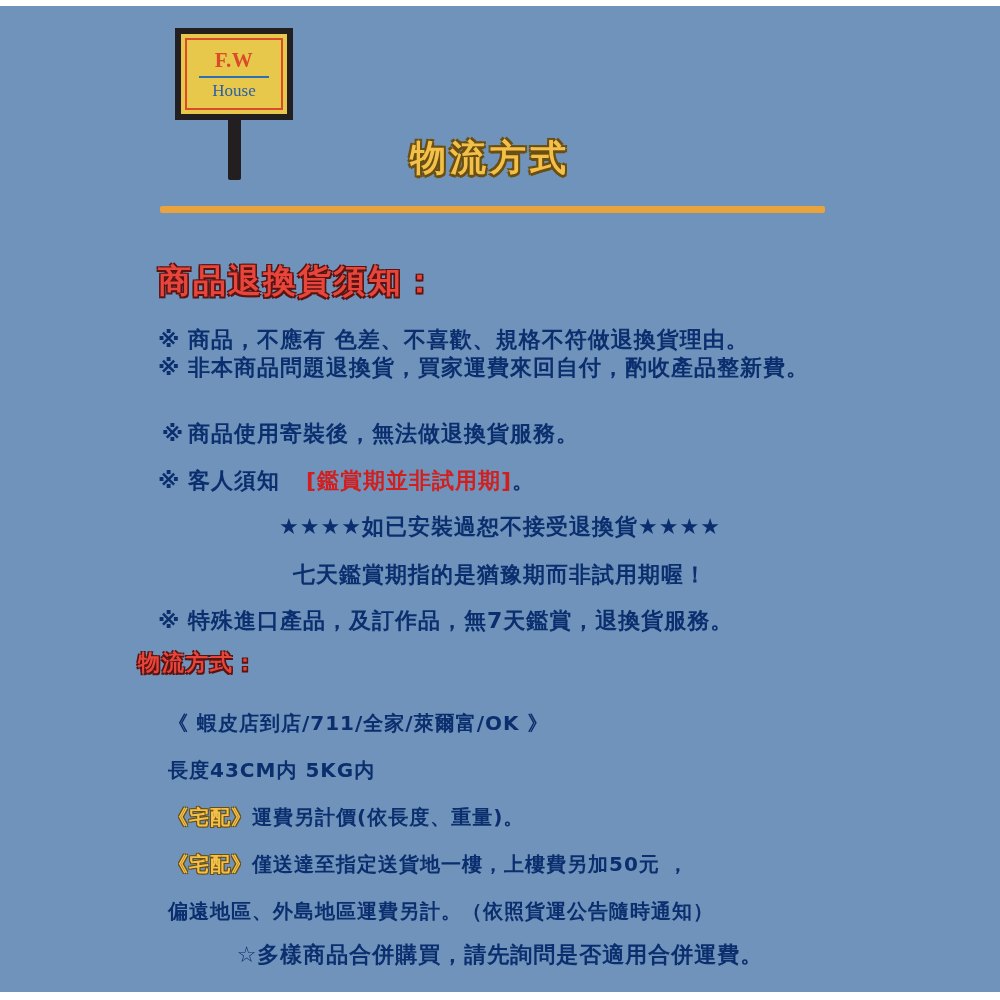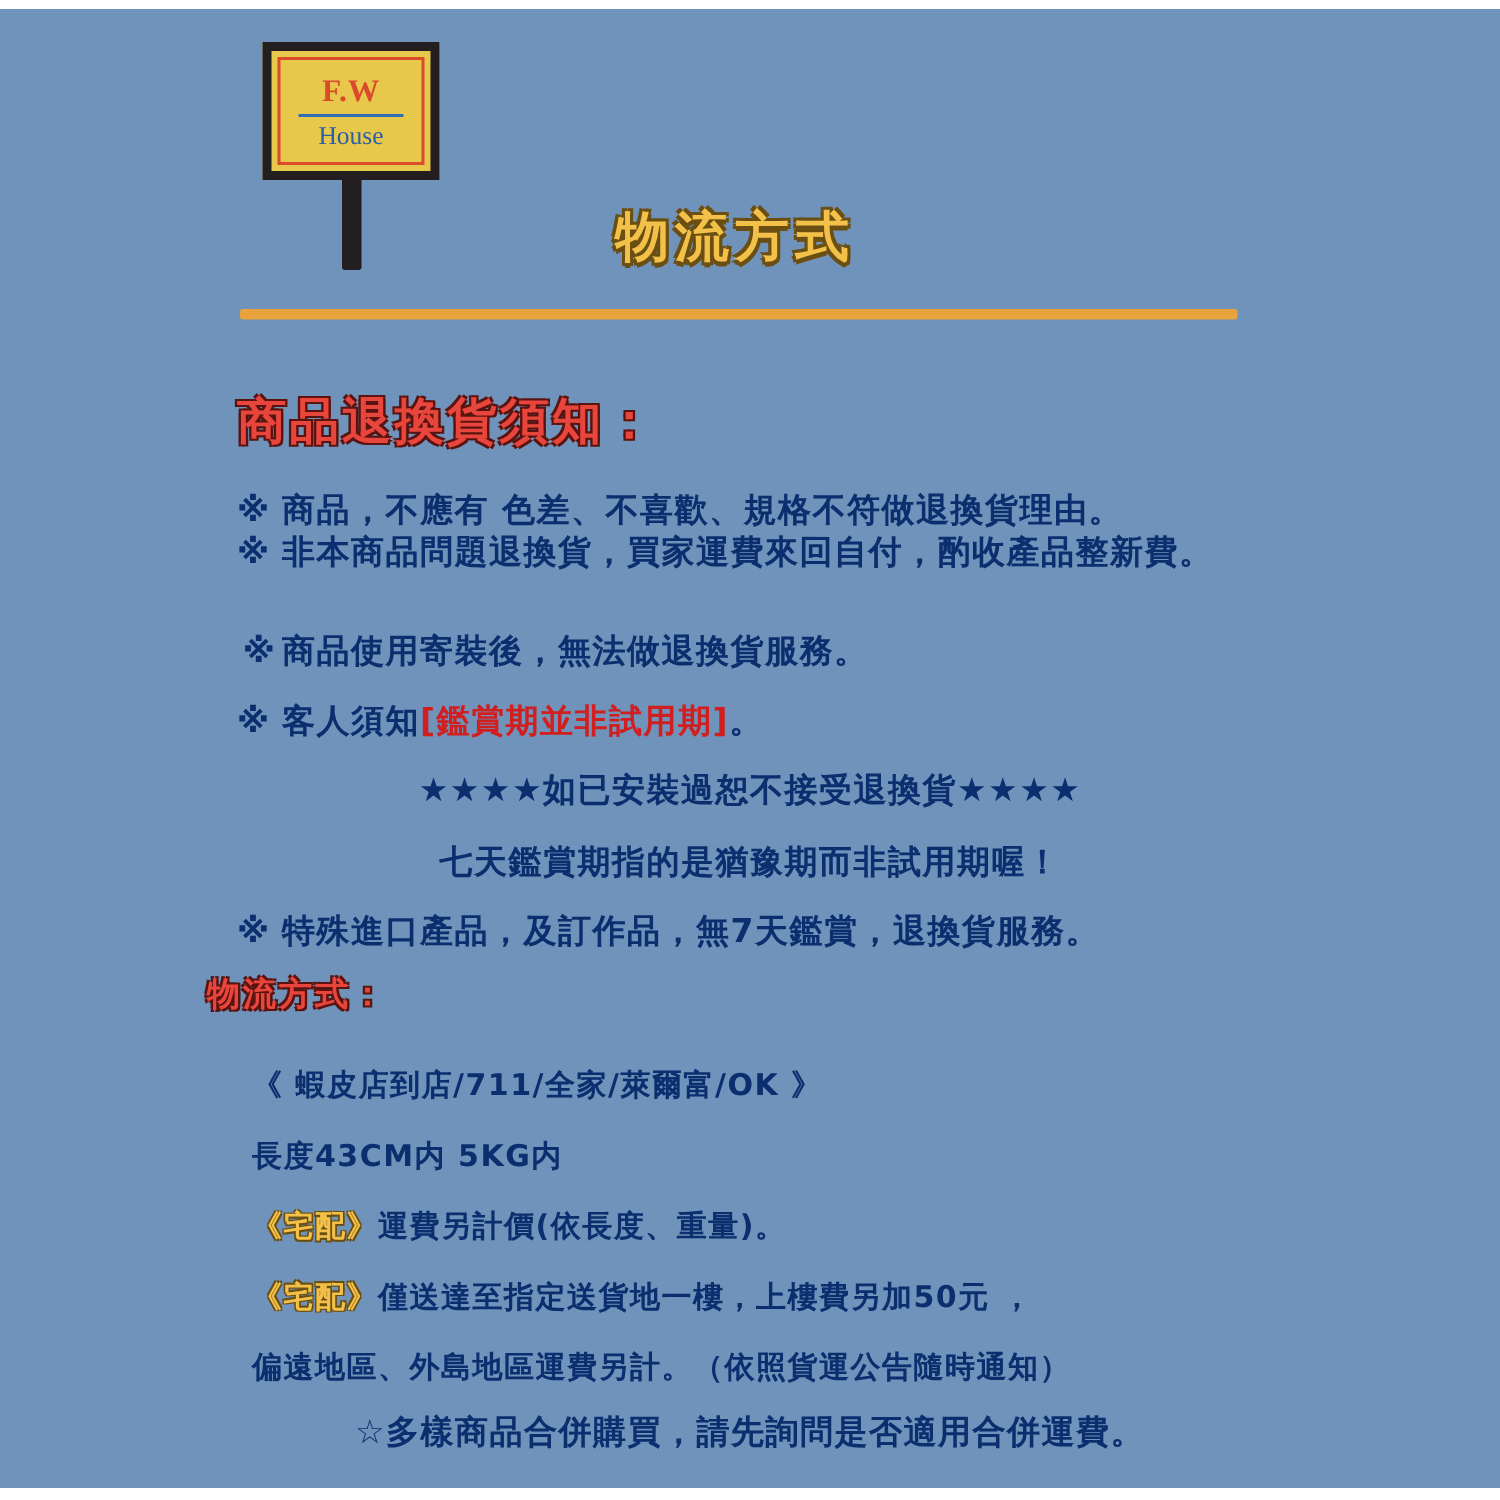--- a/index.html
+++ b/index.html
@@ -154,20 +154,21 @@
     white-space: nowrap;
     font-family: "DejaVu Sans", sans-serif;
   }
   .mark {
     display: inline-block;
     width: 30px;
     color: #0b2f6e;
   }
   .red-inline {
     color: #d11f1f;
+    margin-left: 26px;
   }
   .center-line {
     position: absolute;
     width: 1000px;
     left: 0;
     text-align: center;
     color: #0b2f6e;
     font-size: 22px;
     font-weight: bold;
     letter-spacing: 1px;

